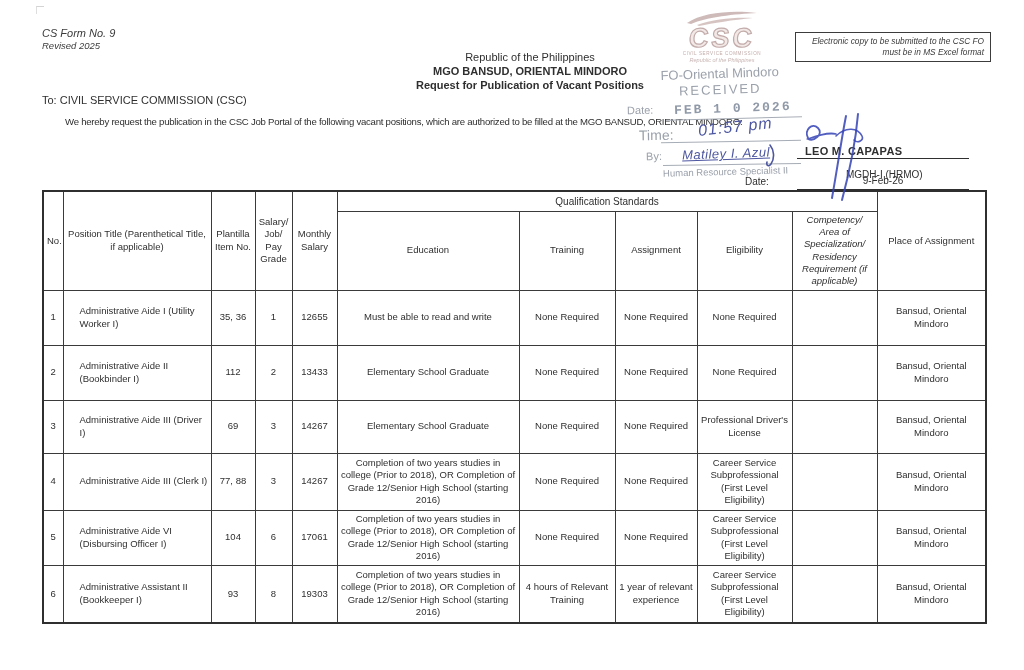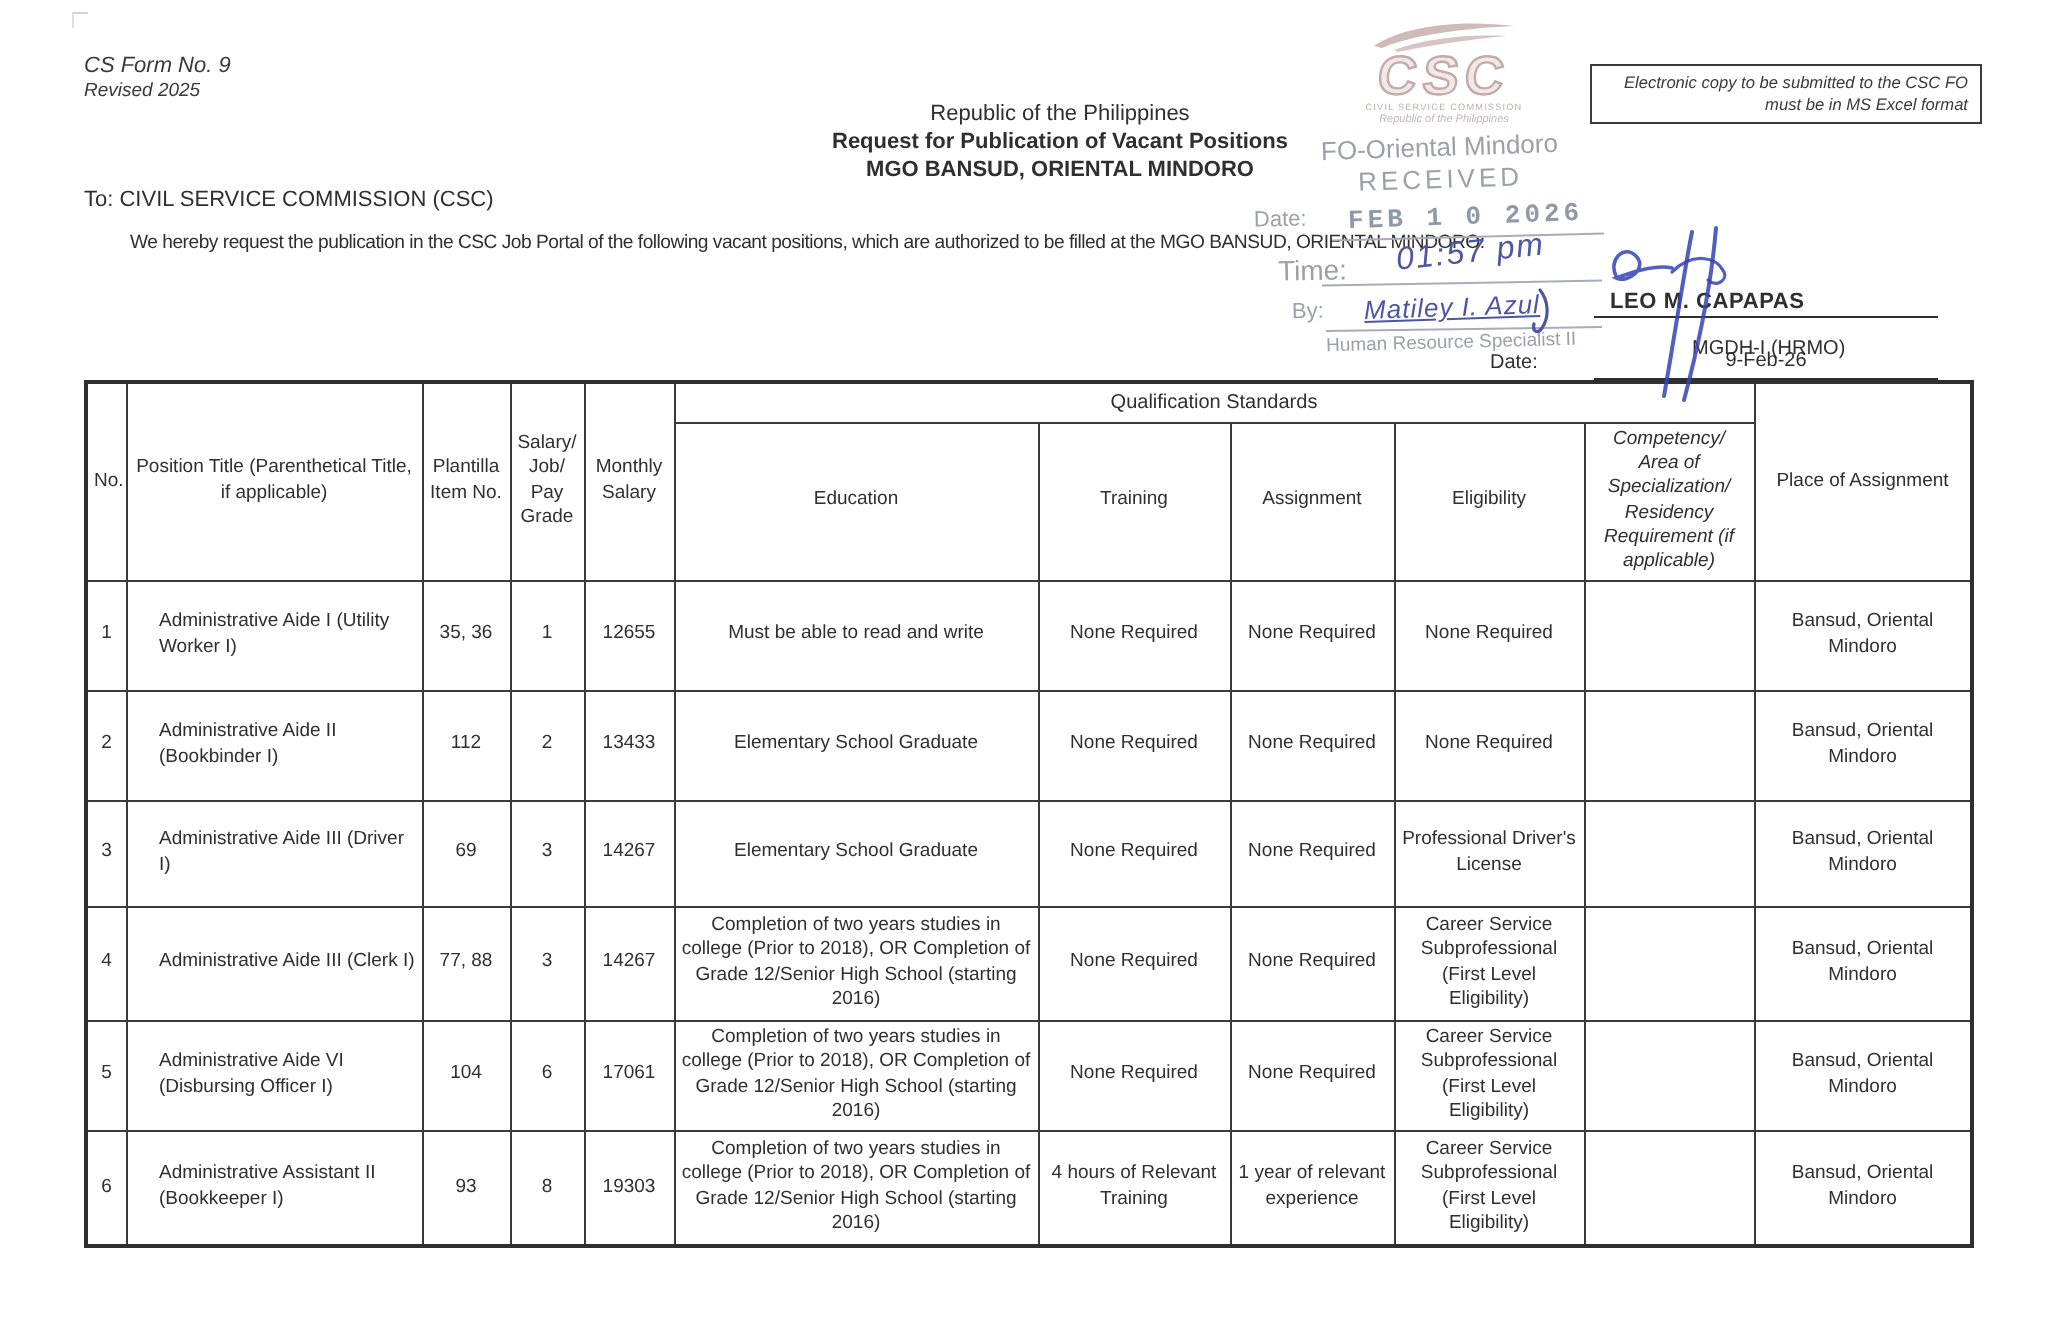--- a/index.html
+++ b/index.html
@@ -78,22 +78,22 @@
 
   <div id="faint-mark" class="abs"></div>
 
   <div id="form-id" class="abs">
     <div>CS Form No. 9</div>
     <div class="rev">Revised 2025</div>
   </div>
 
   <div id="doc-header" class="abs">
     <div>Republic of the Philippines</div>
+    <div class="b">MGO BANSUD, ORIENTAL MINDORO</div>
     <div class="b">Request for Publication of Vacant Positions</div>
-    <div class="b">MGO BANSUD, ORIENTAL MINDORO</div>
   </div>
 
   <div id="logo" class="abs">
     <svg class="swoosh" width="78" height="16" viewBox="0 0 78 16">
       <path d="M4 13 C 20 2, 50 0, 74 3 C 52 4, 24 7, 8 14 Z" fill="#c2aaa8"></path>
       <path d="M14 15 C 30 9, 52 7, 70 8 C 50 10, 30 13, 16 16 Z" fill="#cdb6b4"></path>
     </svg>
     <div class="acr">CSC</div>
     <div class="nm">CIVIL SERVICE COMMISSION</div>
     <div class="tg">Republic of the Philippines</div>

